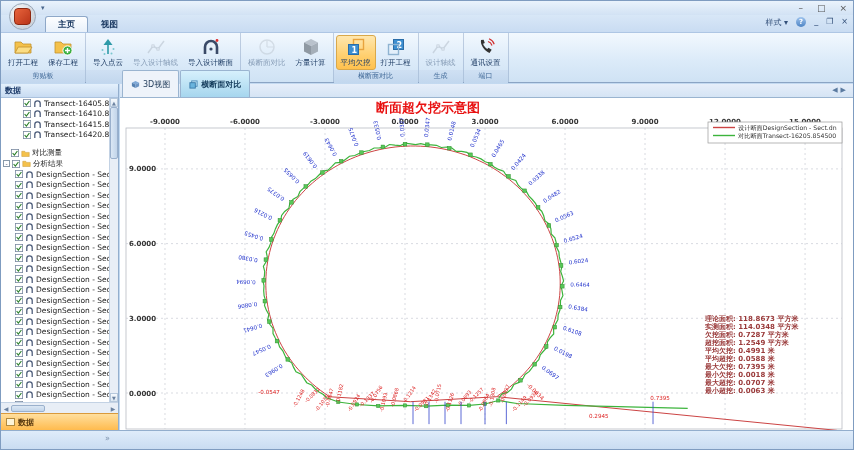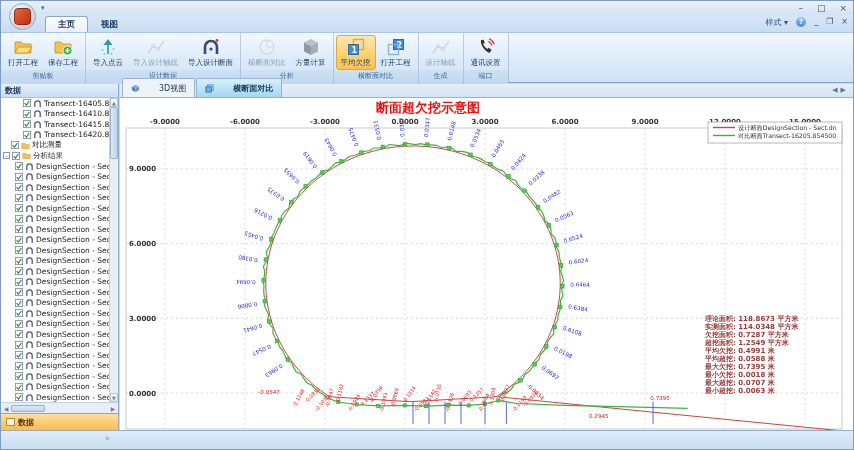--- a/index.html
+++ b/index.html
@@ -72,23 +72,23 @@
                     border:1px solid #9ab0cc; border-radius:2px;}
   .side-tab{ position:absolute; left:0; right:0; bottom:0; height:17px;
              background:linear-gradient(#ffdf9e,#ffbb4e); border-top:1px solid #d99a3c;
              display:flex; align-items:center; gap:3px; padding:0 5px;
              font-size:8px; font-weight:bold; color:#5a3a10;}
   .side-tab .mini{ width:9px; height:8px; background:#fdf4d8; border:1px solid #b08a40; flex:none;}
   
   .main{ position:absolute; left:119px; top:83px; right:0; bottom:19px; background:#eef4fb;}
   .doc-tabs{ height:14px; background:linear-gradient(#e6eefa,#d5e4f4); border-bottom:1px solid #9ab4d0;
              display:flex; align-items:flex-end; padding-left:2px; position:relative;}
-  .dtab{ display:flex; align-items:center; gap:19px; font-size:8px; color:#27415f;
+  .dtab{ display:flex; align-items:center; gap:3px; font-size:8px; color:#27415f;
          padding:1px 8px; border:1px solid #9ab4d0; border-bottom:none; border-radius:2px 2px 0 0;
-         background:#eef3fa; margin-right:1px; height:19px;}
+         background:#eef3fa; margin-right:1px; height:27px;}
   .dtab.active{ background:linear-gradient(#d6f0fc,#a6d6ee); font-weight:bold; color:#123a5a;}
   .dtab .dicon svg{ width:9px; height:9px; display:block;}
   .dtab-arrows{ position:absolute; right:4px; top:2px; font-size:7px; color:#5a7aa0; letter-spacing:3px;}
   .chart{ position:absolute; top:14px; left:0; right:0; bottom:0; background:#fff; }
   .chart svg{ display:block; }
   
   .statusbar{ position:absolute; left:0; right:0; bottom:0; height:19px;
               background:linear-gradient(#dfecfa,#c9dcf1); border-top:1px solid #93aecd;}
   .statusbar .chev{ position:absolute; left:104px; top:3px; font-size:8px; color:#7d92ad;}
 </style>
@@ -205,21 +205,20 @@
               <span class="ricon">
                 <svg viewBox="0 0 20 20">
                   <path d="M10 2l7 3.5L10 9 3 5.5z" fill="#b9c2cc"></path>
                   <path d="M3 5.5L10 9v9l-7-3.5z" fill="#8f99a3"></path>
                   <path d="M17 5.5L10 9v9l7-3.5z" fill="#a5afb9"></path>
                 </svg>
               </span>
               <span class="rlabel">方量计算</span>
             </div>
           </div>
-          <div class="rglabel">分析</div>
         </div>
         <div class="rgroup">
           <div class="rbtns">
             <div class="rbtn active">
               <span class="ricon">
                 <svg viewBox="0 0 20 20">
                   <rect x="7.5" y="2.5" width="10" height="10" fill="none" stroke="#e8a33d" stroke-width="1.4"></rect>
                   <rect x="2.5" y="7.5" width="10" height="10" fill="#3d8fd1" stroke="#2a6da8"></rect>
                   <text x="5.5" y="15.5" font-size="8" fill="#fff" font-weight="bold">1</text>
                 </svg>
@@ -323,21 +322,21 @@
               <path d="M2 5l2.2 2.5L8 2.5" fill="none" stroke="#2a7f2a" stroke-width="1.4"></path>
             </svg>
           </span>
           <span class="ticon">
             <svg viewBox="0 0 10 10">
               <path d="M2 9V5a3 3 0 0 1 6 0v4" fill="none" stroke="#4a5a78" stroke-width="1.4"></path>
             </svg>
           </span>
           <span class="tlabel">Transect-16420.85</span>
         </div>
-        <div class="trow" style="padding-left: 10px;">
+        <div class="trow" style="padding-left: 10px; margin-top: 8px;">
           <span class="cb">
             <svg viewBox="0 0 10 10">
               <rect x="0.5" y="0.5" width="9" height="9" fill="#fff" stroke="#7a8aa0"></rect>
               <path d="M2 5l2.2 2.5L8 2.5" fill="none" stroke="#2a7f2a" stroke-width="1.4"></path>
             </svg>
           </span>
           <span class="ticon">
             <svg viewBox="0 0 12 10">
               <path d="M1 2h4l1 1.5h5V9H1z" fill="#f4c14b" stroke="#c2922f" stroke-width="0.6"></path>
             </svg>

